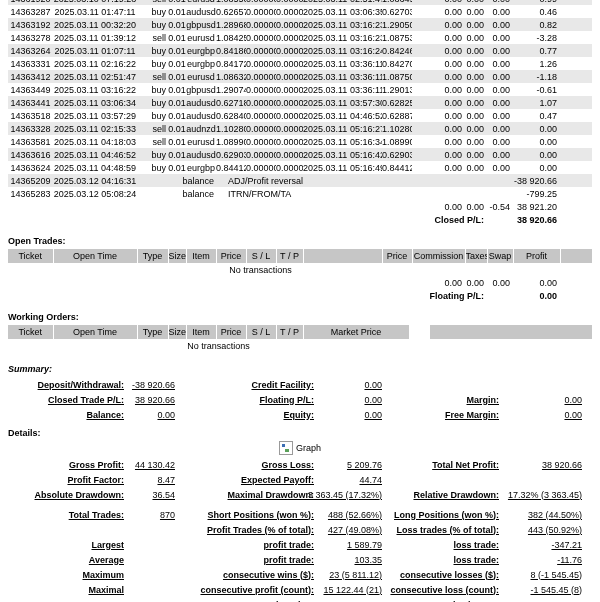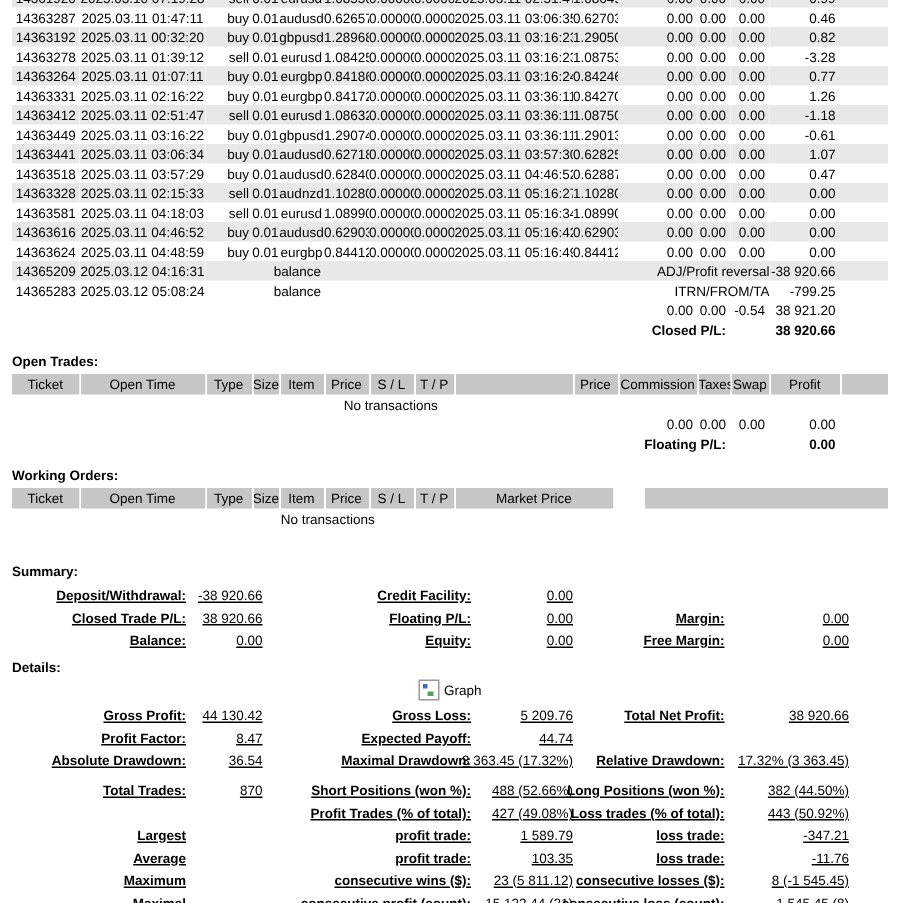--- a/index.html
+++ b/index.html
@@ -3,34 +3,34 @@
 <meta charset="utf-8">
 <style>
   html,body{margin:0;padding:0;background:#fff;}
   .page{position:relative;width:600px;height:602px;overflow:hidden;background:#fff;
         font-family:"Liberation Sans",sans-serif;font-size:9px;color:#000;}
   .closed-wrap{margin-top:-8px;}
   table.mt{border-collapse:collapse;table-layout:fixed;width:584px;margin-left:8px;}
   .mt td{height:13px;padding:0;overflow:hidden;white-space:nowrap;text-align:center;vertical-align:middle;}
   .mt td.r{text-align:right;padding-right:3px;}
   .mt td.tr2{text-align:right;padding-right:2px;}
-  .mt td.l{text-align:right;padding-left:12px;}
+  .mt td.l{text-align:left;padding-left:12px;}
   .mt td.hd{background:#c6c6c6;border-left:1px solid #fff;height:14px;}
   .mt td.hd.first{border-left:none;}
   .mt td.gap{background:#fff;border-left:1px solid #fff;}
   tr.shade td{background:#e8e8e8;}
   .bold{font-weight:bold;}
   .sec-title{font-weight:bold;font-size:9px;line-height:11px;margin:10px 0 2px 8px;}
-  .sec-title.sum{margin-top:24px;}
+  .sec-title.sum{margin-top:12px;font-style:italic;}
   .sec-title.det{margin-top:6px;}
   .grid{margin-left:8px;}
   .grid-row{display:flex;height:15px;align-items:center;text-decoration:underline;}
   .gc{display:flex;justify-content:flex-end;white-space:nowrap;flex:none;}
   .gc.lab{font-weight:bold;}
-  .g0{width:116px;} .g1{width:51px;} .g2{width:139px;} .g3{width:68px;} .g4{width:101px;} .g5{width:83px;}
+  .g0{width:116px;} .g1{width:51px;} .g2{width:139px;} .g3{width:68px;} .g4{width:101px;padding-left:16px;} .g5{width:83px;}
   .stats{margin-top:5px;}
   .dtop{margin-top:3px;}
   .graph-line{height:13px;display:flex;align-items:center;justify-content:center;width:584px;margin-left:8px;text-align:center;}
   .broken-img{width:12px;height:12px;border:1px solid #9a9a9a;background:#fff;display:inline-block;
               position:relative;margin-right:3px;flex:none;}
   .broken-img:before{content:"";position:absolute;left:2px;top:2px;width:3px;height:3px;background:#3c6eb4;}
   .broken-img:after{content:"";position:absolute;left:5px;bottom:2px;width:4px;height:3px;background:#5aa05a;}
 </style>
 </head>
 <body>

